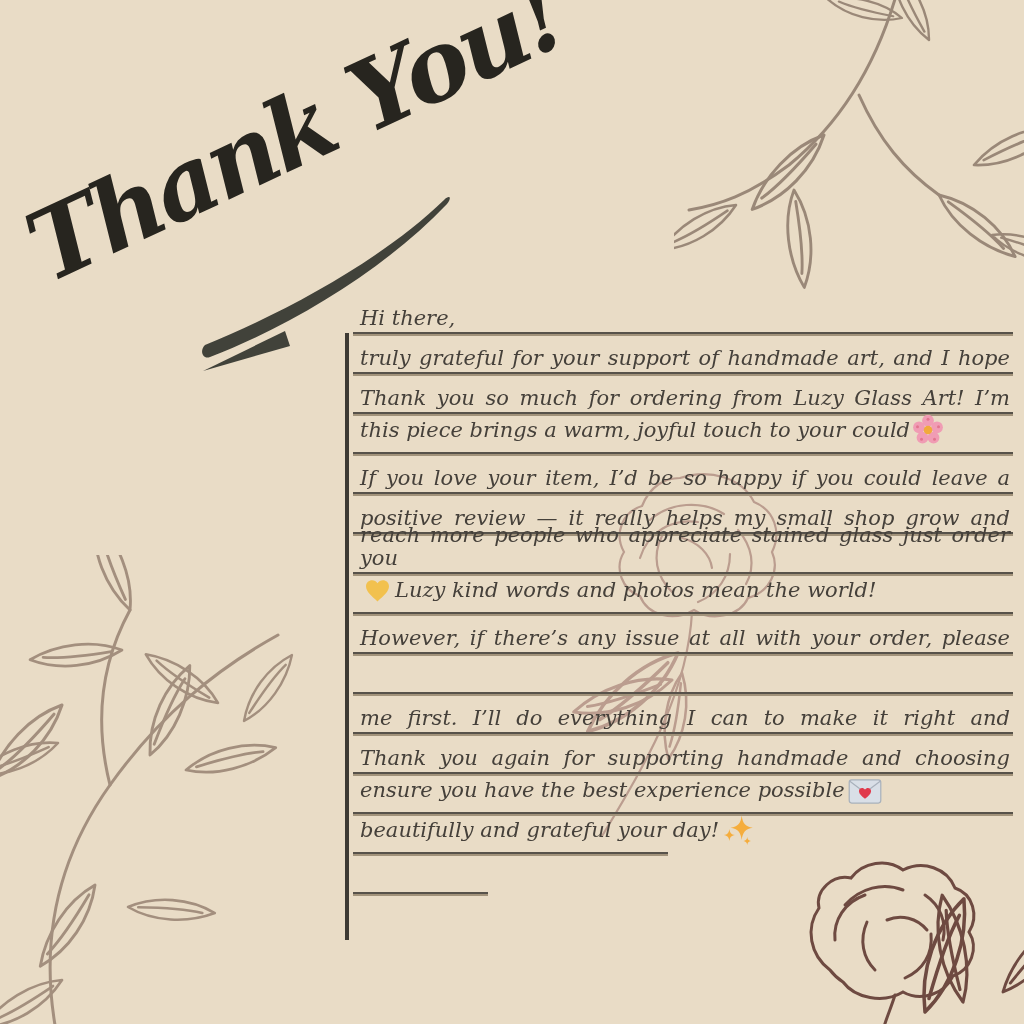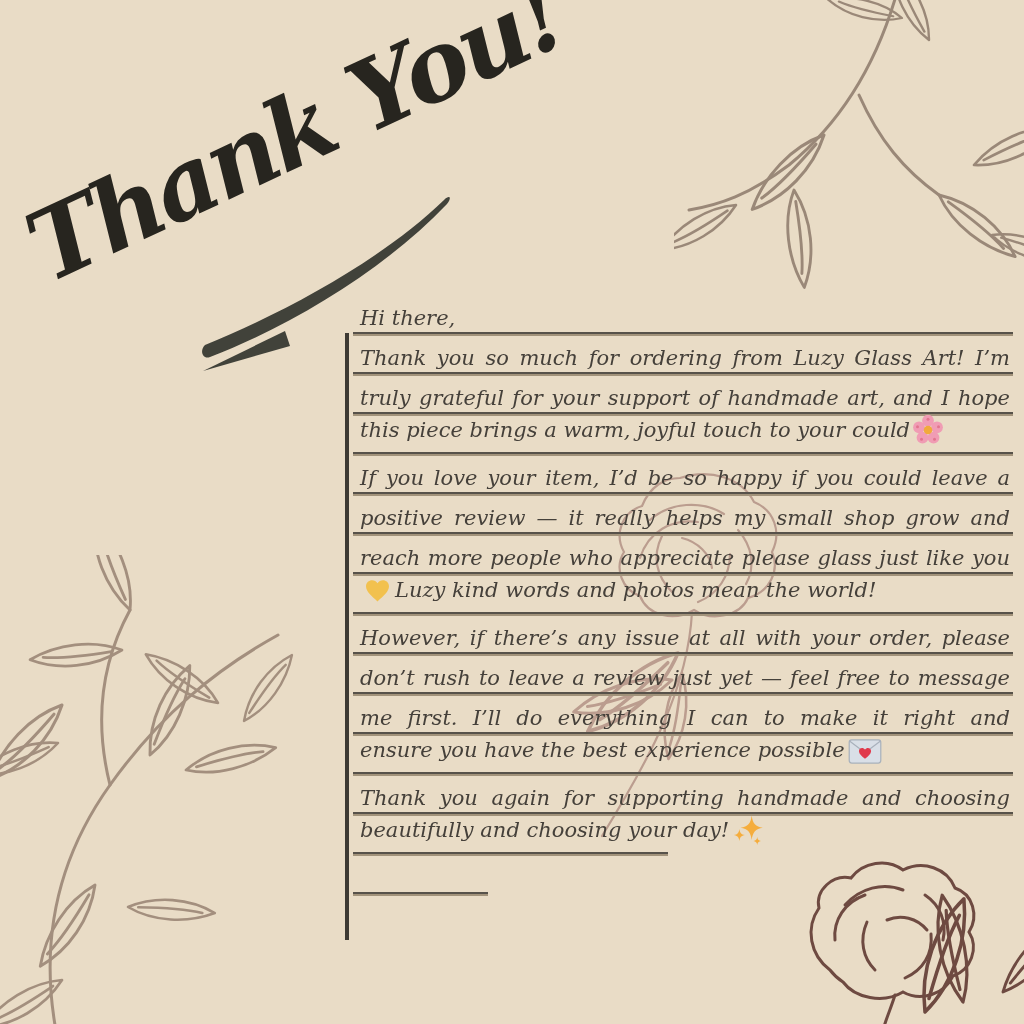--- a/index.html
+++ b/index.html
@@ -138,26 +138,26 @@
 
   <div class="margin-rule"></div>
 
   <div class="letter">
     <div class="row">
       <div class="txt"><span class="line-text">Hi there,</span></div>
       <div class="rule rule-full"></div>
     </div>
 
     <div class="row">
+      <div class="txt justify"><span class="line-text">truly grateful for your support of handmade art, and I hope</span></div>
+      <div class="rule rule-full"></div>
+    </div>
+
+    <div class="row">
       <div class="txt justify"><span class="line-text">Thank you so much for ordering from Luzy Glass Art! I’m</span></div>
-      <div class="rule rule-full"></div>
-    </div>
-
-    <div class="row">
-      <div class="txt justify"><span class="line-text">truly grateful for your support of handmade art, and I hope</span></div>
       <div class="rule rule-full"></div>
     </div>
 
     <div class="row">
       <div class="txt"><span class="line-text">this piece brings a warm, joyful touch to your could</span><span class="emj post"><svg width="30" height="30" viewBox="0 0 24 24">
               <g fill="var(--emoji_blossom_petal)">
                 <circle cx="12" cy="4.6" r="4.7"></circle>
                 <circle cx="19.2" cy="9.8" r="4.7"></circle>
                 <circle cx="16.4" cy="18.1" r="4.7"></circle>
                 <circle cx="7.6" cy="18.1" r="4.7"></circle>
@@ -179,63 +179,62 @@
       <div class="txt justify"><span class="line-text">If you love your item, I’d be so happy if you could leave a</span></div>
       <div class="rule rule-full"></div>
     </div>
 
     <div class="row">
       <div class="txt justify"><span class="line-text">positive review — it really helps my small shop grow and</span></div>
       <div class="rule rule-full"></div>
     </div>
 
     <div class="row">
-      <div class="txt justify"><span class="line-text">reach more people who appreciate please glass just like you</span></div>
+      <div class="txt justify"><span class="line-text">reach more people who appreciate stained glass just order you</span></div>
       <div class="rule rule-full"></div>
     </div>
 
     <div class="row">
       <div class="txt"><span class="emj pre"><svg width="29" height="29" viewBox="0 0 24 24">
               <path d="M12 21 C7 16.5 2.5 12.8 2.5 8.5 C2.5 5.4 5 3.5 7.5 3.5 C9.3 3.5 11 4.5 12 6 C13 4.5 14.7 3.5 16.5 3.5 C19 3.5 21.5 5.4 21.5 8.5 C21.5 12.8 17 16.5 12 21 Z" fill="var(--emoji_heart)"></path>
             </svg></span><span class="line-text">Luzy kind words and photos mean the world!</span></div>
       <div class="rule rule-full"></div>
     </div>
 
     <div class="row">
       <div class="txt justify"><span class="line-text">However, if there’s any issue at all with your order, please</span></div>
       <div class="rule rule-full"></div>
     </div>
 
     <div class="row">
-      <div class="txt justify"><span class="line-text">don’t rush to leave a review just yet — feel free to message</span></div>
       <div class="rule rule-full"></div>
     </div>
 
     <div class="row">
       <div class="txt justify"><span class="line-text">me first. I’ll do everything I can to make it right and</span></div>
+      <div class="rule rule-full"></div>
+    </div>
+
+    <div class="row">
+      <div class="txt justify"><span class="line-text">Thank you again for supporting handmade and choosing</span></div>
       <div class="rule rule-full"></div>
     </div>
 
     <div class="row">
       <div class="txt"><span class="line-text">ensure you have the best experience possible</span><span class="emj post"><svg width="34" height="27" viewBox="0 0 28 22">
               <rect x="1" y="1.5" width="26" height="19" rx="2" fill="var(--emoji_envelope)" stroke="var(--emoji_envelope_line)"></rect>
               <path d="M1.5 2.5 L10 9 M26.5 2.5 L18 9" fill="none" stroke="var(--emoji_envelope_line)"></path>
               <path d="M14 17 C11.4 14.8 9 12.9 9 10.7 C9 9.1 10.3 8.1 11.6 8.1 C12.5 8.1 13.4 8.6 14 9.4 C14.6 8.6 15.5 8.1 16.4 8.1 C17.7 8.1 19 9.1 19 10.7 C19 12.9 16.6 14.8 14 17 Z" fill="var(--emoji_envelope_heart)"></path>
             </svg></span></div>
       <div class="rule rule-full"></div>
     </div>
 
-    <div class="row">
-      <div class="txt justify"><span class="line-text">Thank you again for supporting handmade and choosing</span></div>
-      <div class="rule rule-full"></div>
-    </div>
-
-
-    <div class="row">
-      <div class="txt"><span class="line-text">beautifully and choosing your day!</span><span class="emj post"><svg width="32" height="32" viewBox="0 0 26 26">
+
+    <div class="row">
+      <div class="txt"><span class="line-text">beautifully and grateful your day!</span><span class="emj post"><svg width="32" height="32" viewBox="0 0 26 26">
               <g fill="var(--emoji_sparkle)">
                 <path d="M16 2 C16.8 8.6 19.2 11 25 12 C19.2 13 16.8 15.4 16 22 C15.2 15.4 12.8 13 7 12 C12.8 11 15.2 8.6 16 2 Z"></path>
                 <path d="M6 13 C6.4 16.2 7.6 17.4 10.5 17.9 C7.6 18.4 6.4 19.6 6 22.8 C5.6 19.6 4.4 18.4 1.5 17.9 C4.4 17.4 5.6 16.2 6 13 Z"></path>
                 <path d="M20.5 19.5 C20.8 21.6 21.6 22.4 23.5 22.8 C21.6 23.2 20.8 24 20.5 26 C20.2 24 19.4 23.2 17.5 22.8 C19.4 22.4 20.2 21.6 20.5 19.5 Z"></path>
               </g>
             </svg></span></div>
       <div class="rule rule-medium"></div>
     </div>
 
     <div class="row">

